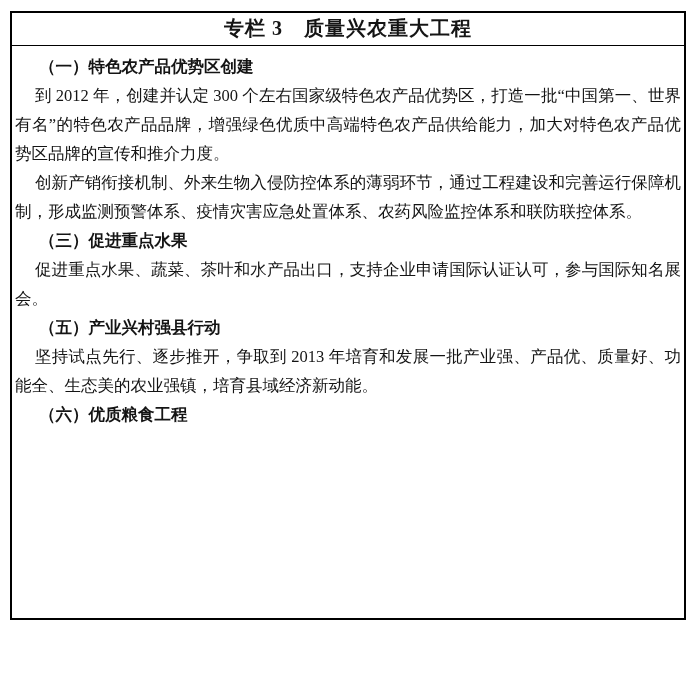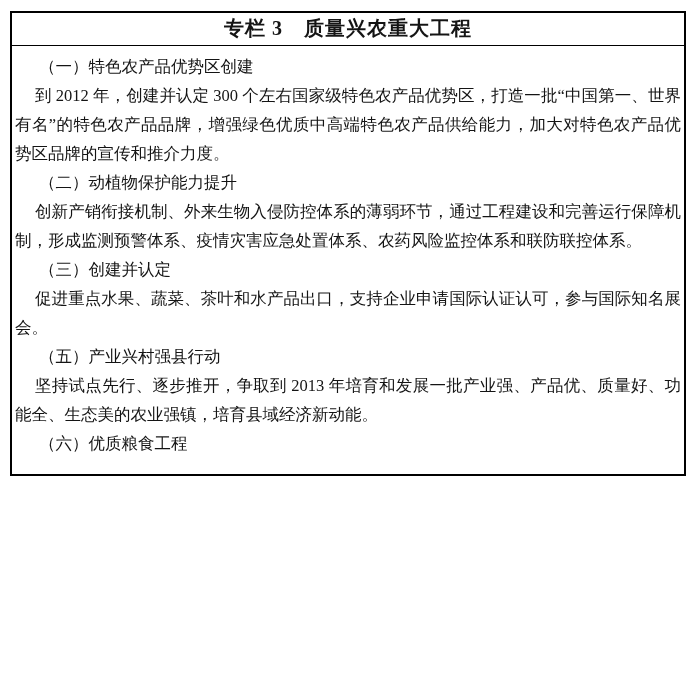--- a/index.html
+++ b/index.html
@@ -12,21 +12,21 @@
     background: #ffffff;
     position: relative;
     font-family: "Liberation Serif", "DejaVu Serif", serif;
     color: #141414;
   }
   .box {
     position: absolute;
     left: 10px;
     top: 11px;
     width: 676px;
-    height: 465px;
+    height: 609px;
     border: 2px solid #000000;
     box-sizing: border-box;
     background: #ffffff;
     overflow: hidden;
   }
   .box-title {
     height: 32px;
     line-height: 31px;
     border-bottom: 1px solid #000000;
     text-align: center;
@@ -40,34 +40,33 @@
   }
   .box-content p {
     margin: 0;
     font-size: 16.5px;
     line-height: 29px;
     text-align: justify;
     text-indent: 20px;
     word-break: break-all;
   }
   .sec-heading {
-    font-weight: normal;
+    font-weight: bold;
     text-align: right;
     text-indent: 24px !important;
   }
 </style>
 </head>
 <body>
 
 <div class="box">
   <div class="box-title">专栏 3　质量兴农重大工程</div>
   <div class="box-content" id="sections">
       <p class="sec-heading">（一）特色农产品优势区创建</p>
       <p class="sec-body">到 2012 年，创建并认定 300 个左右国家级特色农产品优势区，打造一批“中国第一、世界有名”的特色农产品品牌，增强绿色优质中高端特色农产品供给能力，加大对特色农产品优势区品牌的宣传和推介力度。</p>
-      <p class="sec-heading">（二）动植物保护能力提升</p>
       <p class="sec-body">创新产销衔接机制、外来生物入侵防控体系的薄弱环节，通过工程建设和完善运行保障机制，形成监测预警体系、疫情灾害应急处置体系、农药风险监控体系和联防联控体系。</p>
-      <p class="sec-heading">（三）创建并认定</p>
+      <p class="sec-heading">（三）促进重点水果</p>
       <p class="sec-body">促进重点水果、蔬菜、茶叶和水产品出口，支持企业申请国际认证认可，参与国际知名展会。</p>
       <p class="sec-heading">（五）产业兴村强县行动</p>
       <p class="sec-body">坚持试点先行、逐步推开，争取到 2013 年培育和发展一批产业强、产品优、质量好、功能全、生态美的农业强镇，培育县域经济新动能。</p>
       <p class="sec-heading">（六）优质粮食工程</p>
     </div>
 </div>
 
 </body></html>

